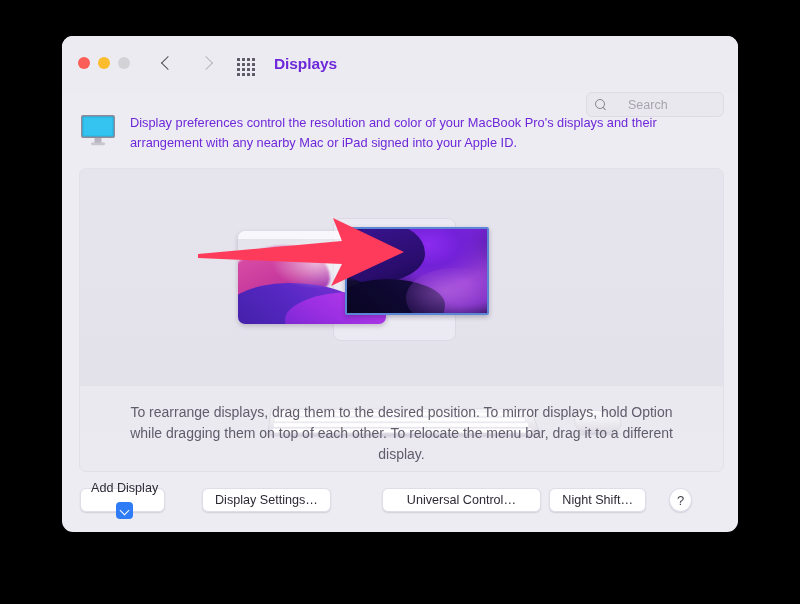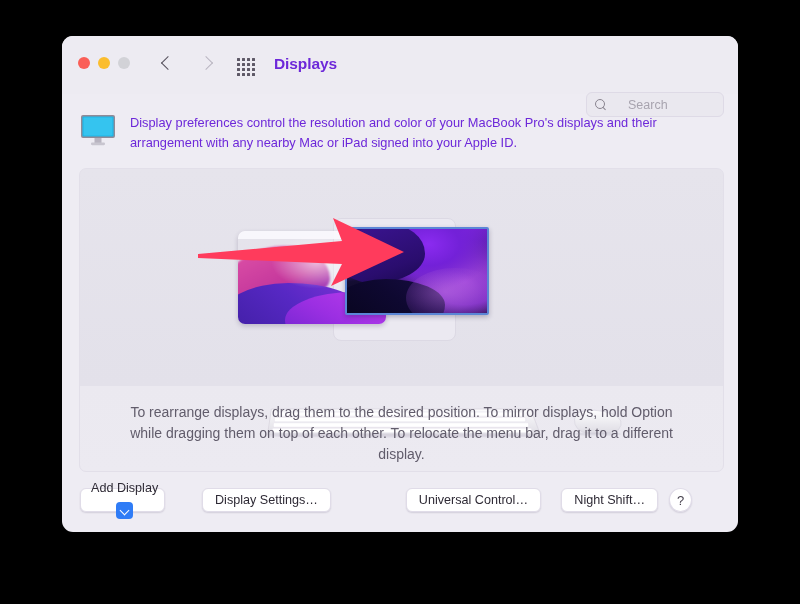--- a/index.html
+++ b/index.html
@@ -358,22 +358,22 @@
     position: absolute;
     width: 6px; height: 6px;
     border-style: solid;
     border-color: #ffffff;
     border-width: 0 0 1.6px 1.6px;
     transform: rotate(-45deg);
     left: 5px; top: 4.5px;
   }
 
   #btn-display-settings { left: 140px; padding: 4px 12px; }
-  #btn-universal        { right: 197px; padding: 0 12px; }
-  #btn-night-shift      { right: 80px;  padding: 8px 12px; }
+  #btn-universal        { right: 197px; padding: 0 24px; }
+  #btn-night-shift      { right: 92px;  padding: 8px 12px; }
 
   #btn-help {
     right: 46px;
     width: 23px;
     padding: 0;
     border-radius: 50%;
     font-size: 13px;
     color: #46414d;
   }
 </style>

